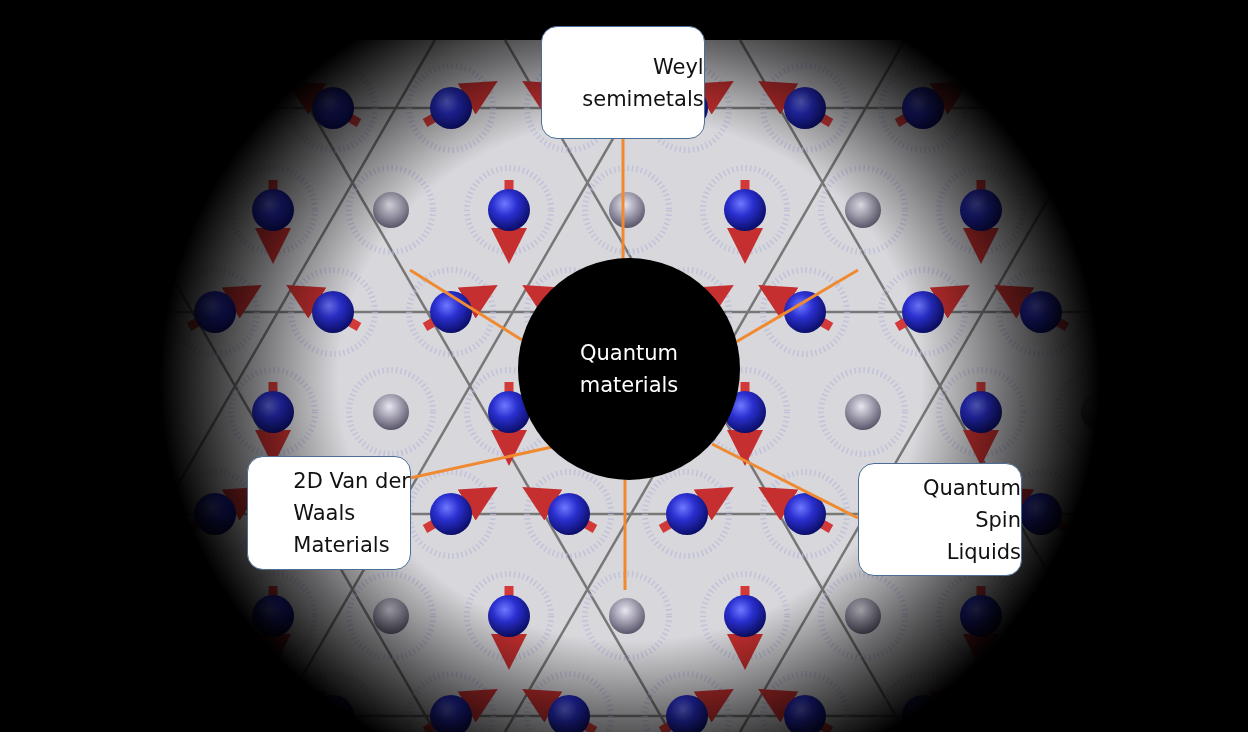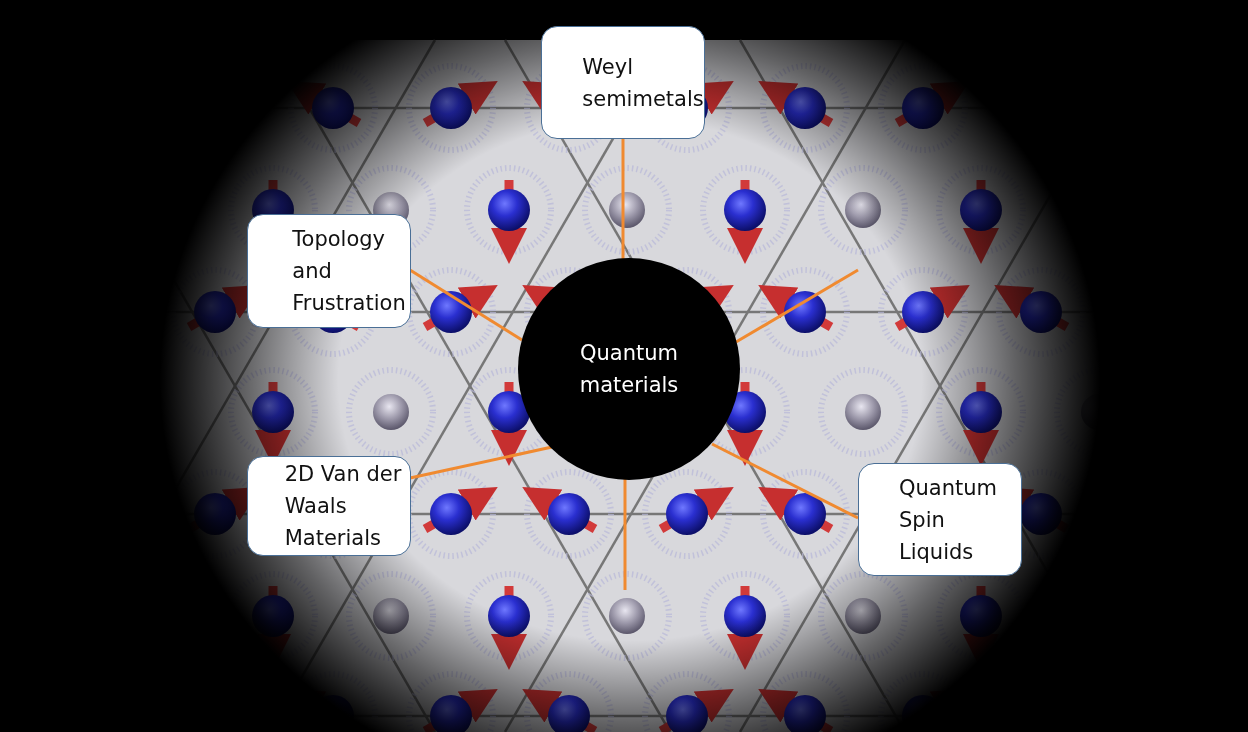--- a/index.html
+++ b/index.html
@@ -3,21 +3,21 @@
   <meta charset="utf-8">
   <style>
     html, body { margin: 0; padding: 0; background: #000; }
     body { width: 1248px; height: 732px; overflow: hidden; position: relative; font-family: "DejaVu Sans", sans-serif; }
     #stage { position: absolute; left: 0; top: 0; width: 1248px; height: 732px; background: #000; overflow: hidden; }
     #bg-svg { position: absolute; left: 0; top: 0; }
     #vignette { position: absolute; left: 0; top: 0; width: 1248px; height: 732px; pointer-events: none;
       background: radial-gradient(ellipse 470px 420px at 630px 380px, rgba(0,0,0,0) 0%, rgba(0,0,0,0) 62%, rgba(0,0,0,0.55) 82%, rgba(0,0,0,1) 100%); }
     #lines-svg { position: absolute; left: 0; top: 0; }
     .node-box { position: absolute; background: #fff; border: 1.5px solid #4a6f96; border-radius: 16px;
-      box-sizing: border-box; display: flex; align-items: center; justify-content: center; text-align: left;
+      box-sizing: border-box; display: flex; align-items: center; justify-content: center; text-align: right;
       color: #111; font-size: 21px; line-height: 32px; cursor: pointer; padding-left: 40px; }
     .node-box span { display: block; white-space: pre-line; }
     #center-node { position: absolute; left: 518px; top: 258px; width: 222px; height: 222px; border-radius: 50%;
       background: #000; color: #fff; display: flex; align-items: center; justify-content: center; text-align: center;
       font-size: 21px; line-height: 32px; cursor: pointer; }
     #center-node span { white-space: pre-line; display: block; }
   </style>
 </head>
 <body>
 
@@ -232,28 +232,23 @@
     <line x1="410" y1="478" x2="552" y2="447" stroke="#f08a30" stroke-width="3"></line>
     <line x1="858" y1="518" x2="712" y2="444" stroke="#f08a30" stroke-width="3"></line>
     <line x1="625" y1="590" x2="625" y2="478" stroke="#f08a30" stroke-width="3"></line>
   </svg>
 
   <div class="node-box" style="left:541px; top:26px; width:164px; height:113px;">
     <span>Weyl
 semimetals</span>
   </div>
 
-  <div class="node-box" style="left:247px; top:214px; width:164px; height:114px;">
-    <span>Topology
-and
-Frustration</span>
-  </div>
-
-
-  <div class="node-box" style="left:247px; top:456px; width:164px; height:100px; justify-content:center; text-align:left; padding-left:28px;">
+
+
+  <div class="node-box" style="left:247px; top:456px; width:164px; height:114px; justify-content:flex-end; text-align:left; padding-left:28px;">
     <span>2D Van der
 Waals
 Materials</span>
   </div>
 
   <div class="node-box" style="left:858px; top:463px; width:164px; height:113px;">
     <span>Quantum
 Spin Liquids</span>
   </div>
 

